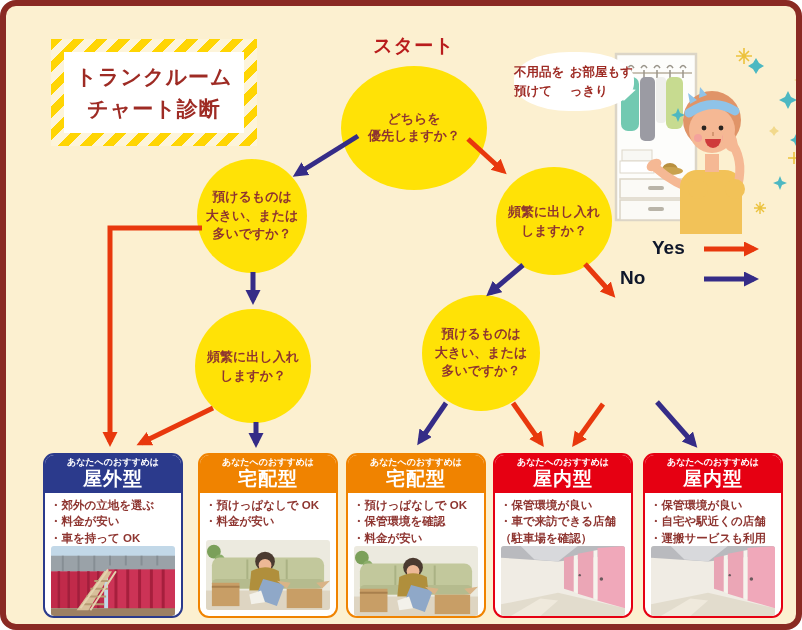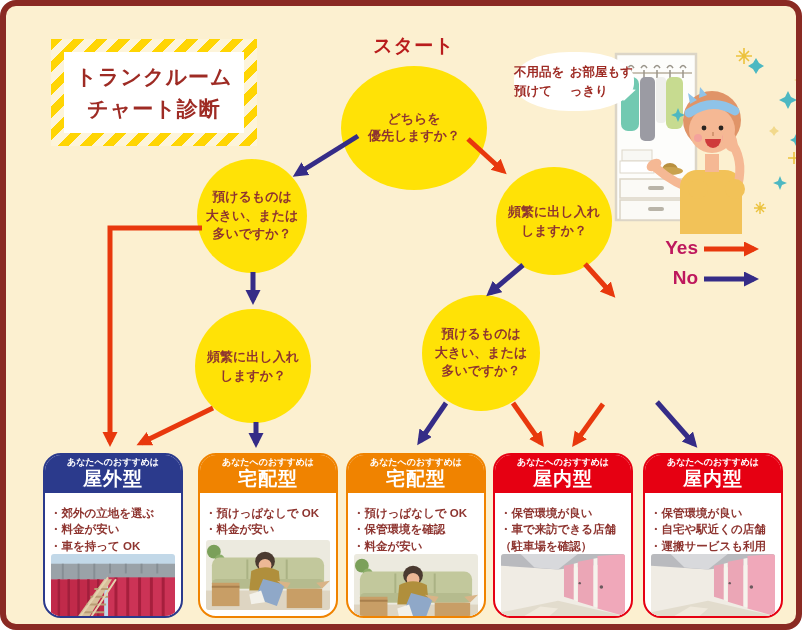--- a/index.html
+++ b/index.html
@@ -49,36 +49,36 @@
   #bubble{
     position:absolute;left:508px;top:46px;width:120px;height:59px;background:#fff;
     border-radius:46%;display:flex;flex-direction:row;align-items:center;justify-content:center;
     font-size:12.5px;font-weight:bold;color:#9e2b24;line-height:1.5;z-index:6;
   }
   #bubble::after{
     content:'';position:absolute;right:-9px;top:32px;width:0;height:0;
     border:7px solid transparent;border-left:15px solid #fff;transform:rotate(-18deg);
   }
   
-  .legend-label{position:absolute;width:46px;text-align:right;font-size:19px;font-weight:bold;color:#be185d;}
+  .legend-label{position:absolute;width:46px;font-size:19px;font-weight:bold;color:#0f172a;}
   #legend-yes{left:646px;top:231px;}
-  #legend-no{left:646px;top:261px;}
+  #legend-no{left:614px;top:261px;}
   
   #arrows{position:absolute;left:0;top:0;width:802px;height:630px;z-index:5;pointer-events:none;}
   
   #illustration{position:absolute;left:598px;top:36px;width:200px;height:192px;z-index:4;}
   
   .card{
     position:absolute;top:447px;width:140px;height:165px;background:#fff;
-    border:2px solid;border-radius:18px;display:flex;flex-direction:column;overflow:hidden;z-index:6;
+    border:2px solid;border-radius:11px;display:flex;flex-direction:column;overflow:hidden;z-index:6;
   }
   .card-header{text-align:center;color:#fff;padding:2px 0 3px;}
   .card-rec{display:block;font-size:9px;font-weight:bold;line-height:1.25;}
   .card-type{display:block;font-size:19px;font-weight:bold;line-height:1.15;letter-spacing:1px;}
-  .card-bullets{flex:1;padding:12px 4px 0 5px;font-size:11.5px;font-weight:bold;color:#8e3530;line-height:1.42;white-space:nowrap;}
+  .card-bullets{flex:1;padding:4px 4px 0 5px;font-size:11.5px;font-weight:bold;color:#8e3530;line-height:1.42;white-space:nowrap;}
   .card-photo{margin:0 6px 6px;height:70px;border-radius:3px;overflow:hidden;flex:none;}
   .card-photo svg{display:block;width:100%;height:100%;}
   #card-1{left:37px;border-color:#2b3a8c;}  #card-1 .card-header{background:#2b3a8c;}
   #card-2{left:192px;border-color:#f08300;} #card-2 .card-header{background:#f08300;}
   #card-3{left:340px;border-color:#f08300;} #card-3 .card-header{background:#f08300;}
   #card-4{left:487px;border-color:#e60012;} #card-4 .card-header{background:#e60012;}
   #card-5{left:637px;border-color:#e60012;} #card-5 .card-header{background:#e60012;}
 </style>
 </head>
 <body>

